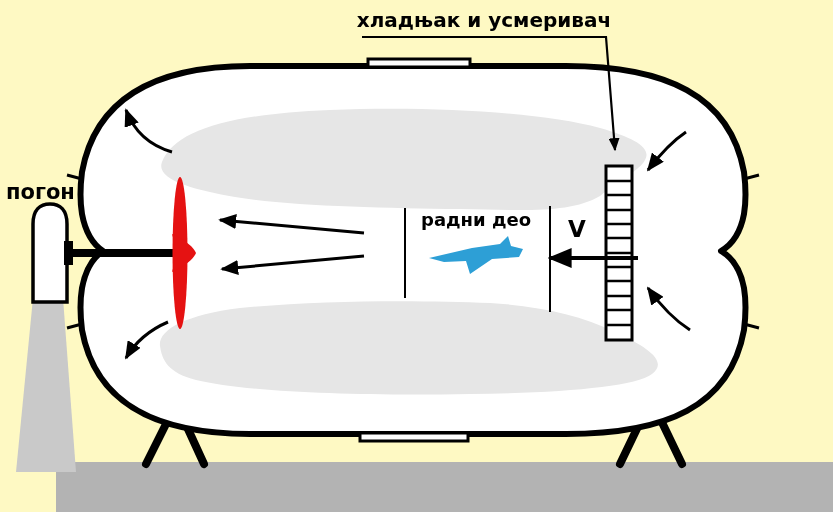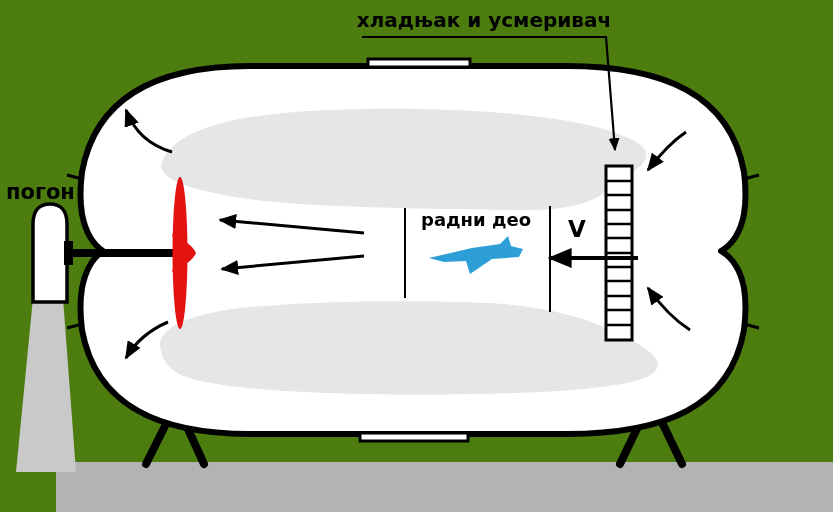--- a/index.html
+++ b/index.html
@@ -1,16 +1,16 @@
 <!DOCTYPE html>
 <html><head>
 <meta charset="utf-8">
 <style>
   html,body{margin:0;padding:0;background:#fff;}
-  .stage{position:relative;width:833px;height:512px;background:#4d7c0f;overflow:hidden;}
+  .stage{position:relative;width:833px;height:512px;background:#fef9c3;overflow:hidden;}
   svg{display:block;}
   text{font-family:"DejaVu Sans","Liberation Sans",sans-serif;font-weight:bold;fill:#000;}
 </style>
 </head>
 <body>
 
 <div class="stage">
 <svg width="835" height="512" viewBox="0 0 835 512" xmlns="http://www.w3.org/2000/svg">
   <defs>
     <marker id="ah" markerWidth="6" markerHeight="5" refX="5.4" refY="2.5" orient="auto">

